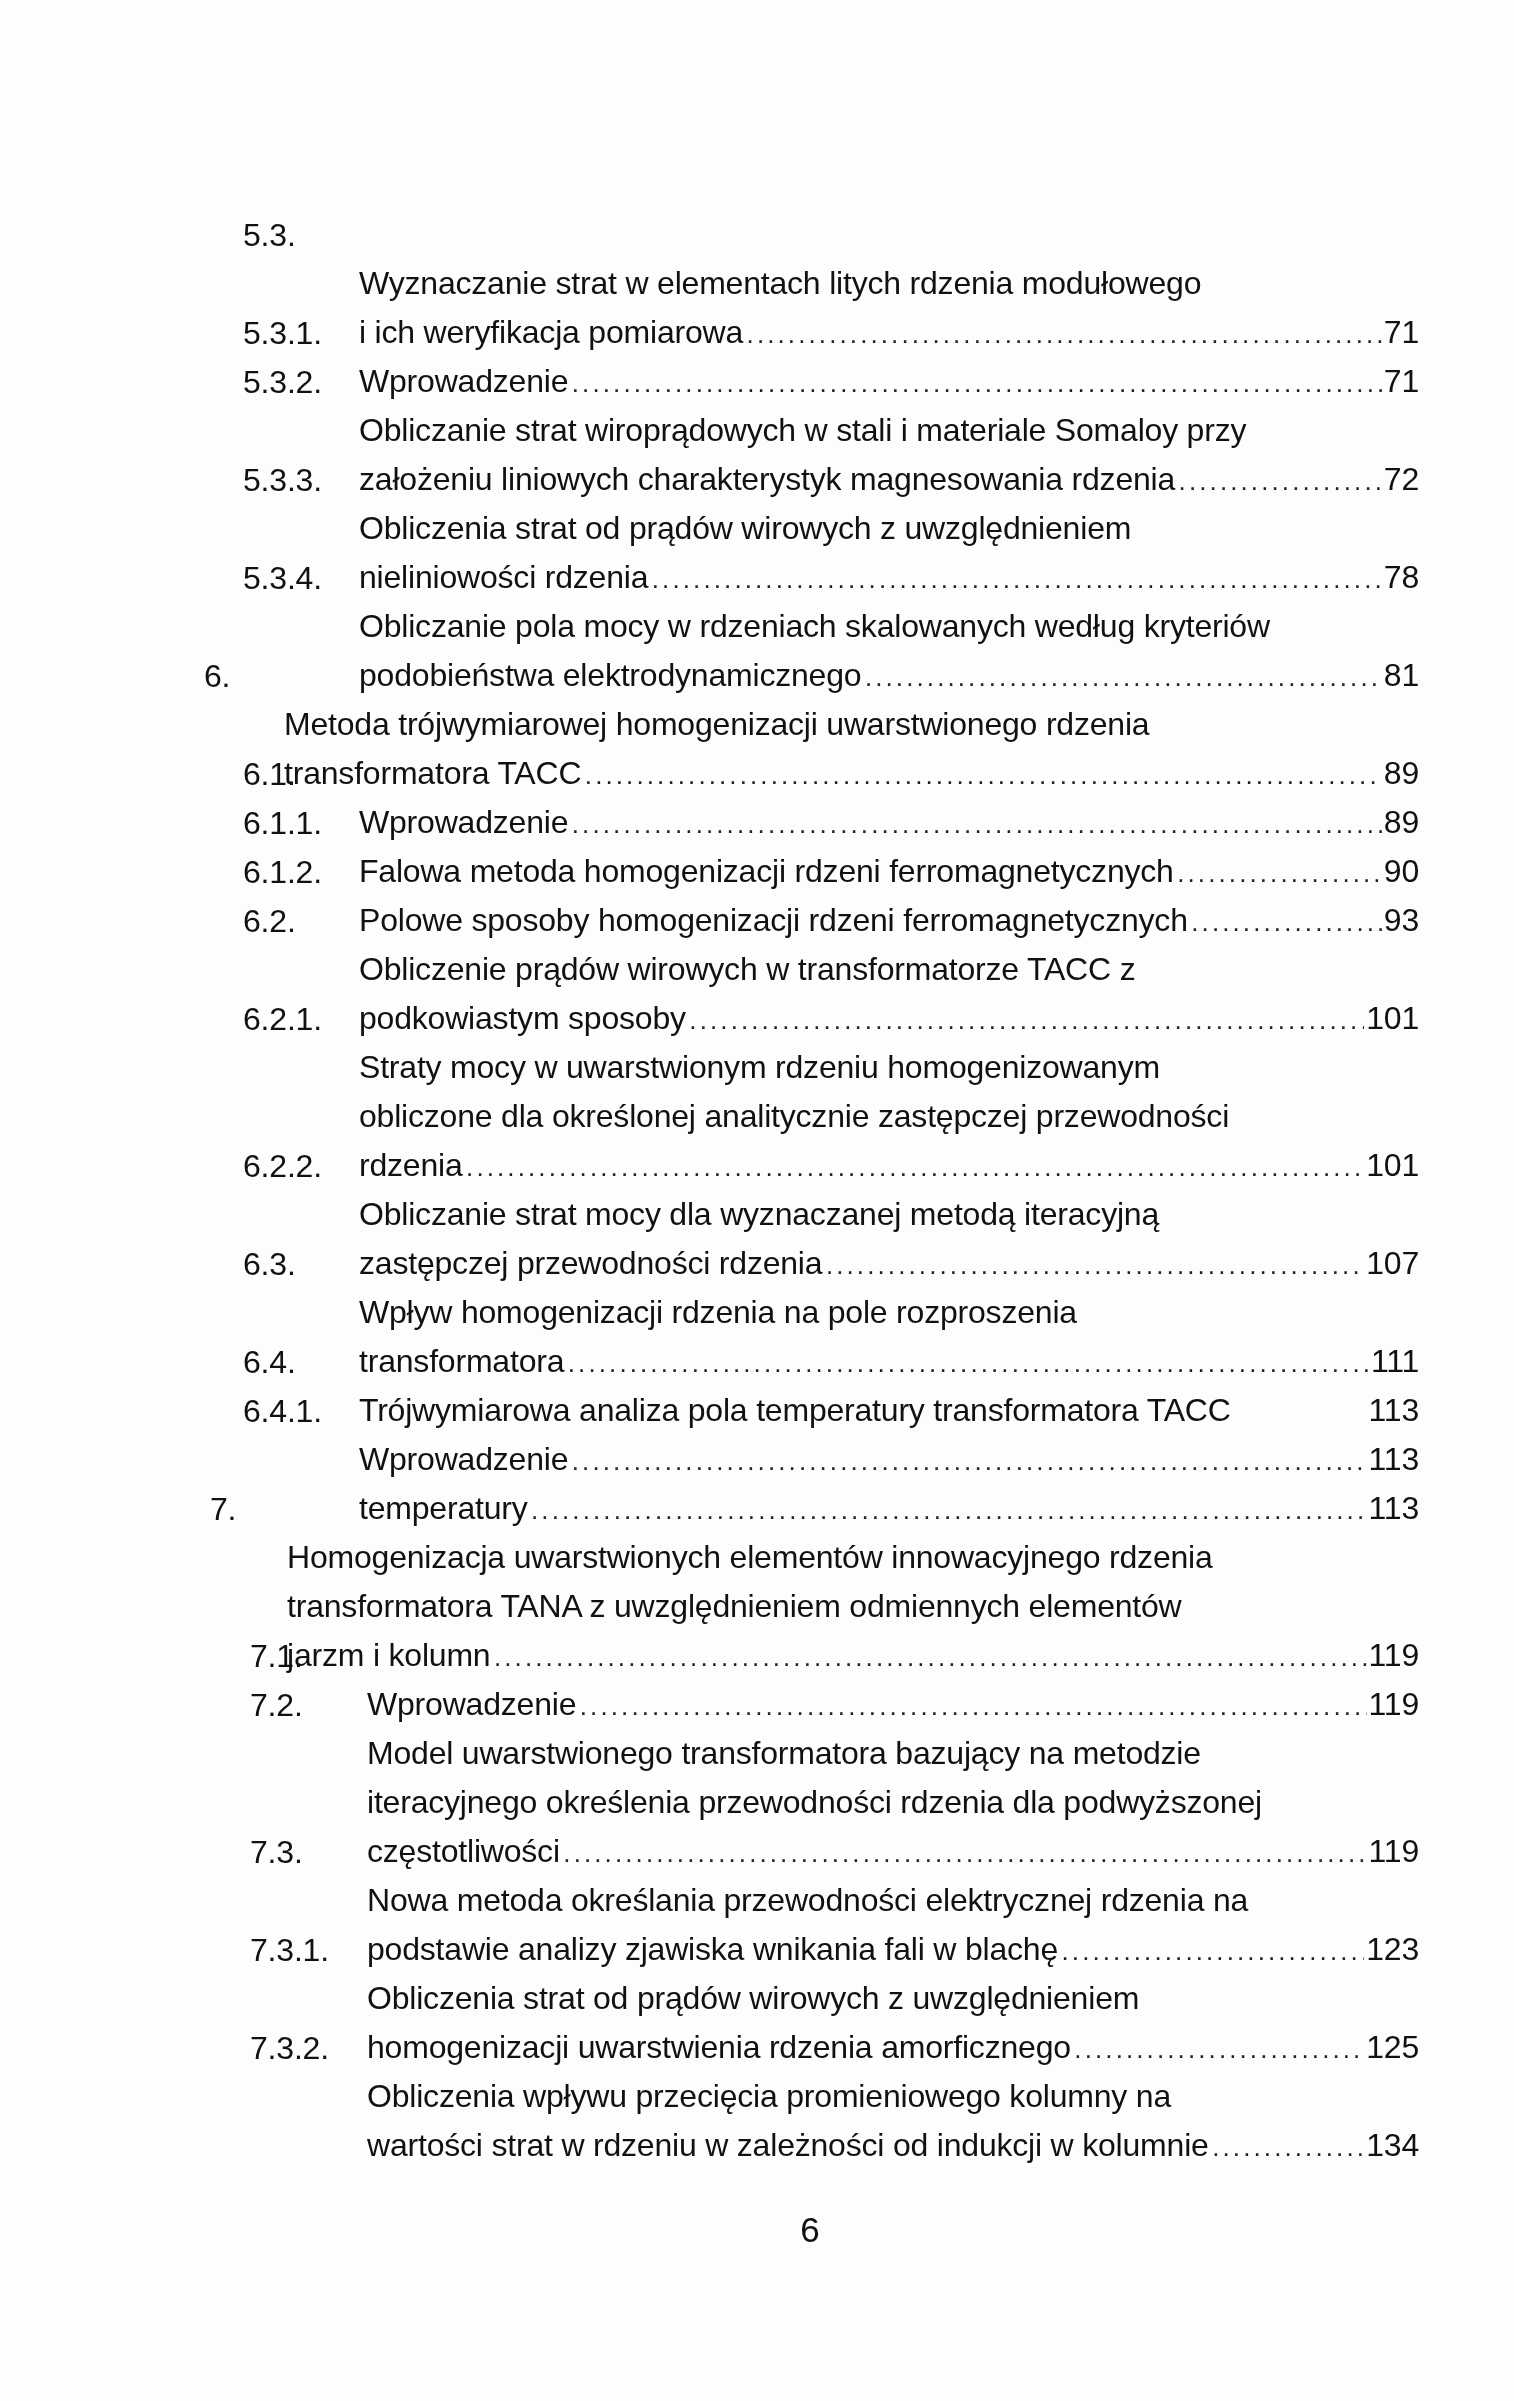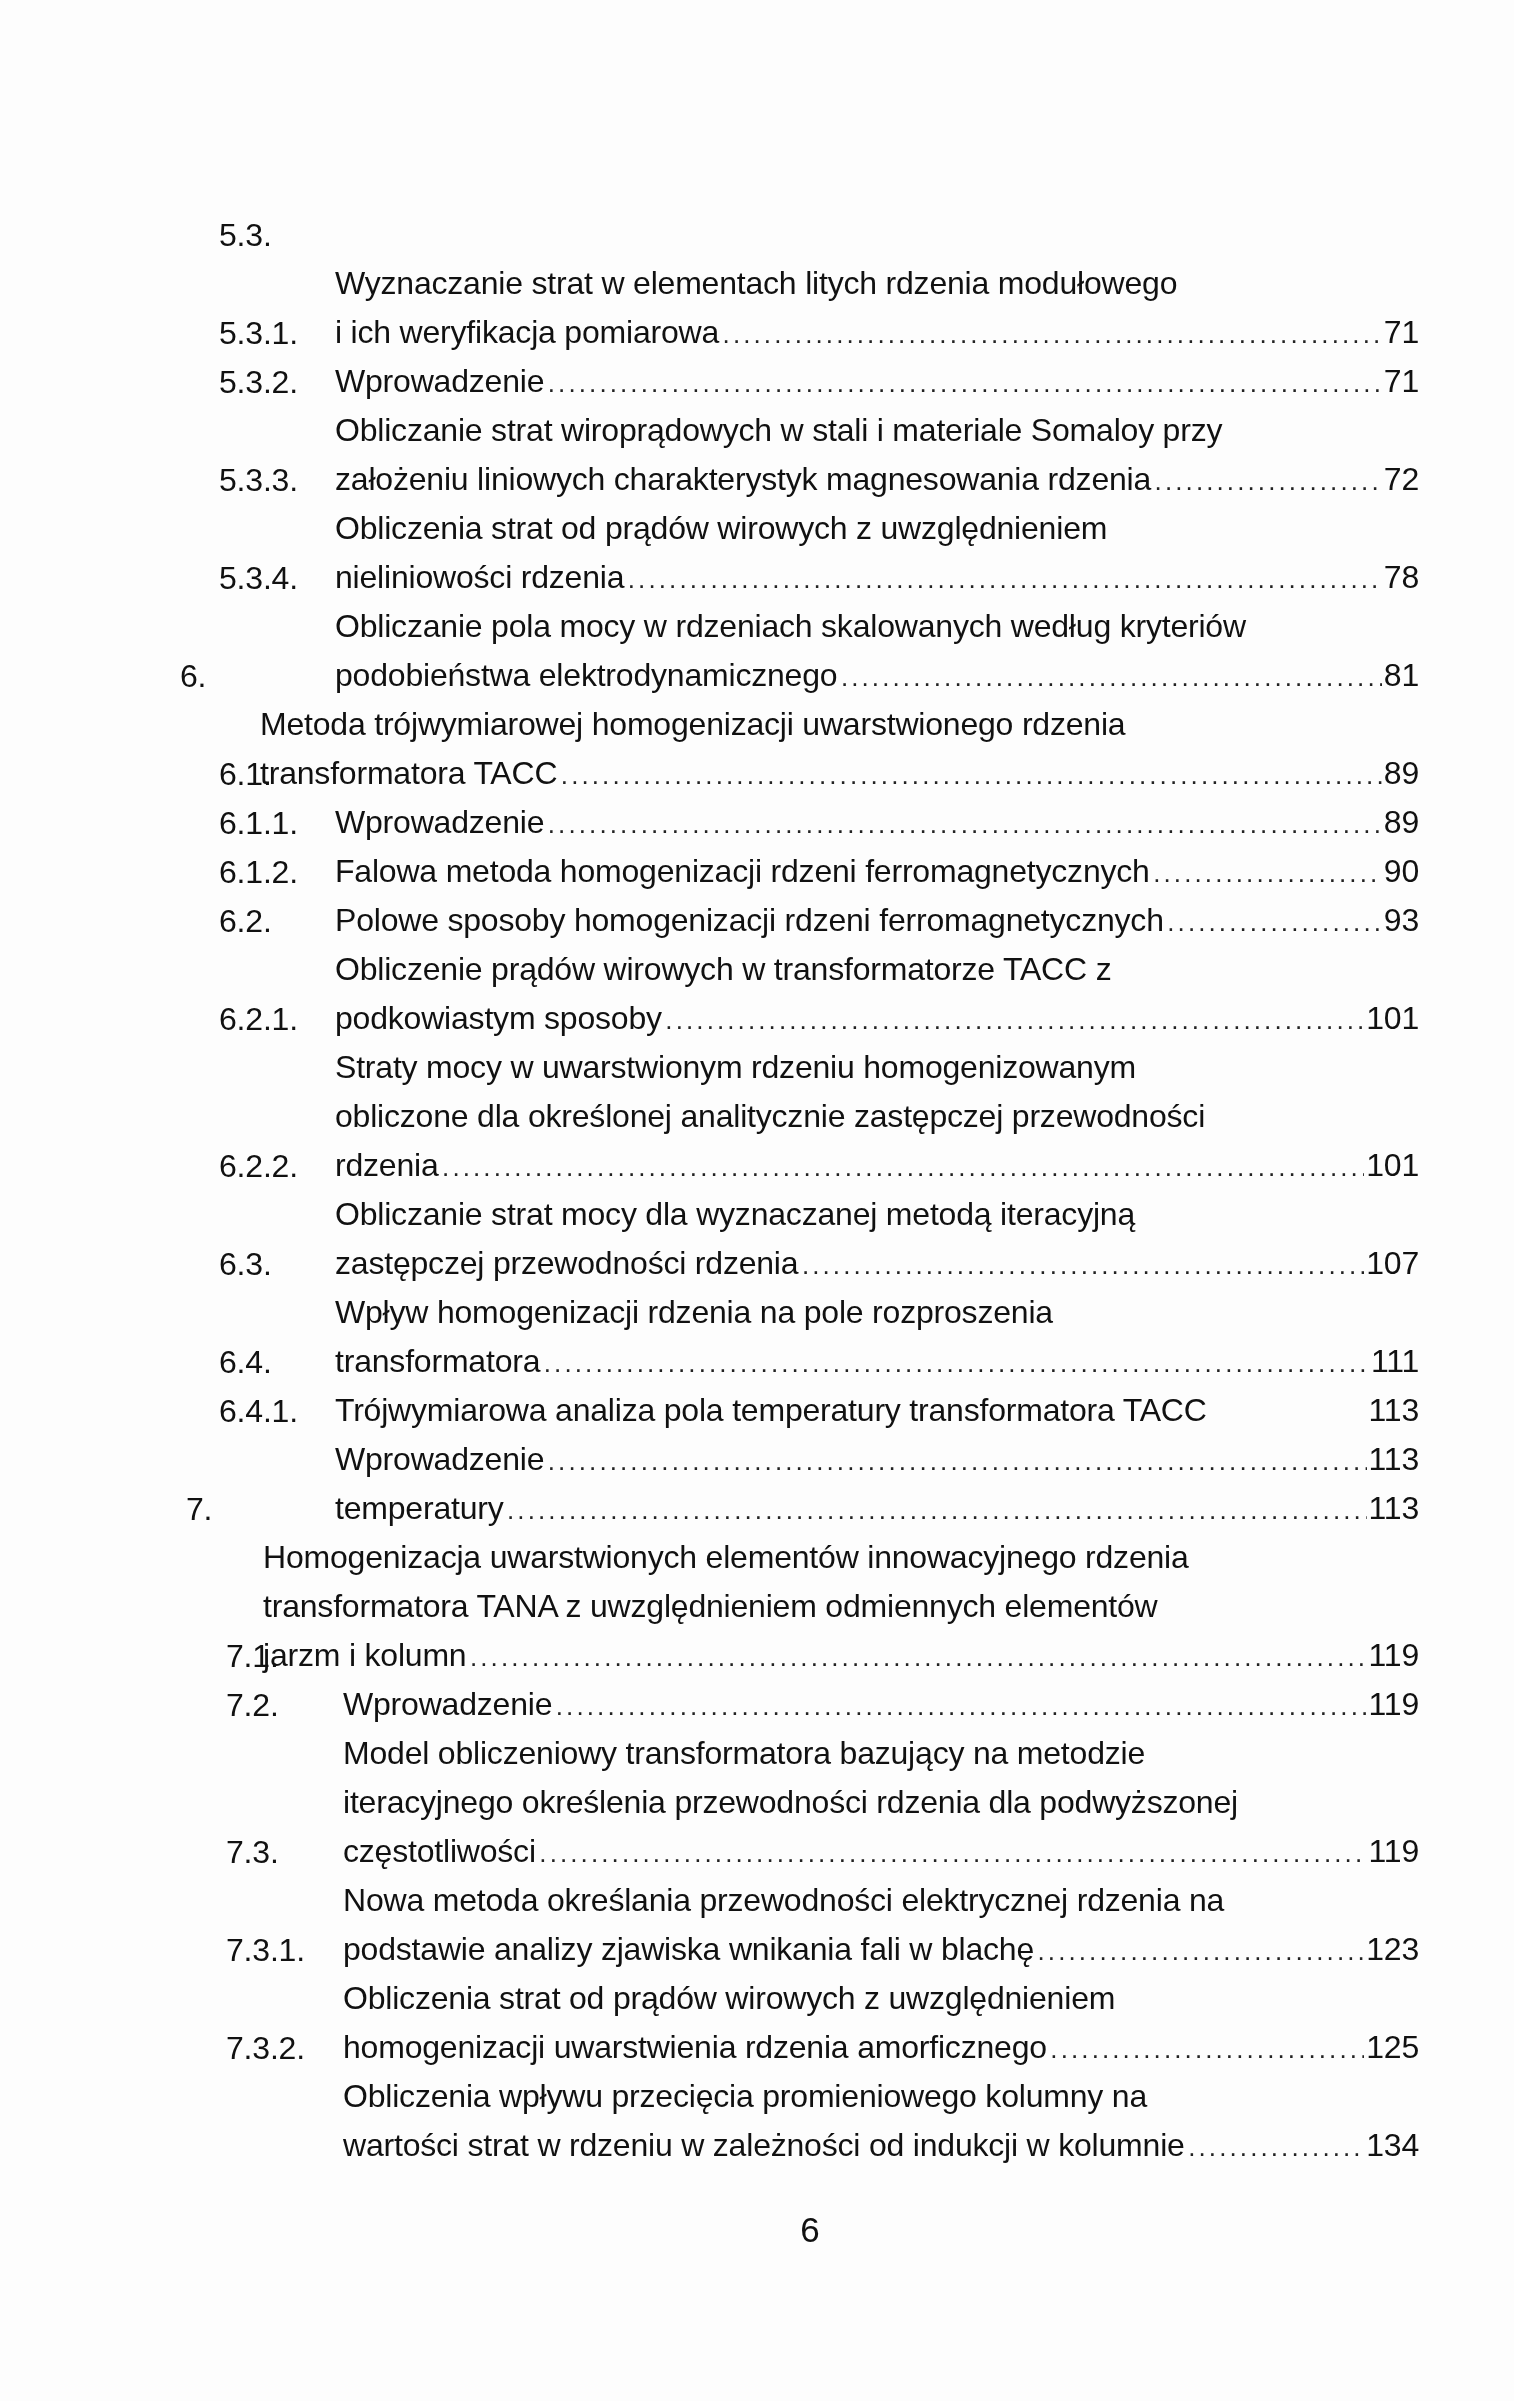--- a/index.html
+++ b/index.html
@@ -6,21 +6,21 @@
   body { width: 1514px; height: 2401px; position: relative; overflow: hidden; }
   .page {
     position: absolute; left: 0; top: 0; width: 1514px; height: 2401px;
     background: #fdfdfd;
     font-family: "Liberation Sans", sans-serif;
     color: #111111;
   }
   .toc {
     position: absolute; left: 0; top: 211px; width: 1514px;
   }
-  .entry { position: relative; }
+  .entry { position: relative; padding-left: 24px; }
   .line {
     position: relative; height: 49px; line-height: 49px;
     font-size: 32px; letter-spacing: -0.2px; white-space: nowrap;
   }
   .num { position: absolute; top: 0; }
   .txt {
     position: absolute; top: 0; display: flex; align-items: baseline;
     right: 95px;
   }
   .txt .label { flex: 0 0 auto; margin-top: 48px; }
@@ -290,21 +290,21 @@
             <span class="label">Wprowadzenie</span>
             <span class="leader"></span>
             <span class="pg">119</span>
           </div>
         </div>
       </div>
       <div class="entry lvl-sec7">
         <div class="line">
           <span class="num">7.2.</span>
           <div class="txt">
-            <span class="label">Model obliczeniowy transformatora bazujący na metodzie</span>
+            <span class="label">Model uwarstwionego transformatora bazujący na metodzie</span>
           </div>
         </div>
         <div class="line">
           <div class="txt">
             <span class="label">iteracyjnego określenia przewodności rdzenia dla podwyższonej</span>
           </div>
         </div>
         <div class="line">
           <div class="txt">
             <span class="label">częstotliwości</span>

